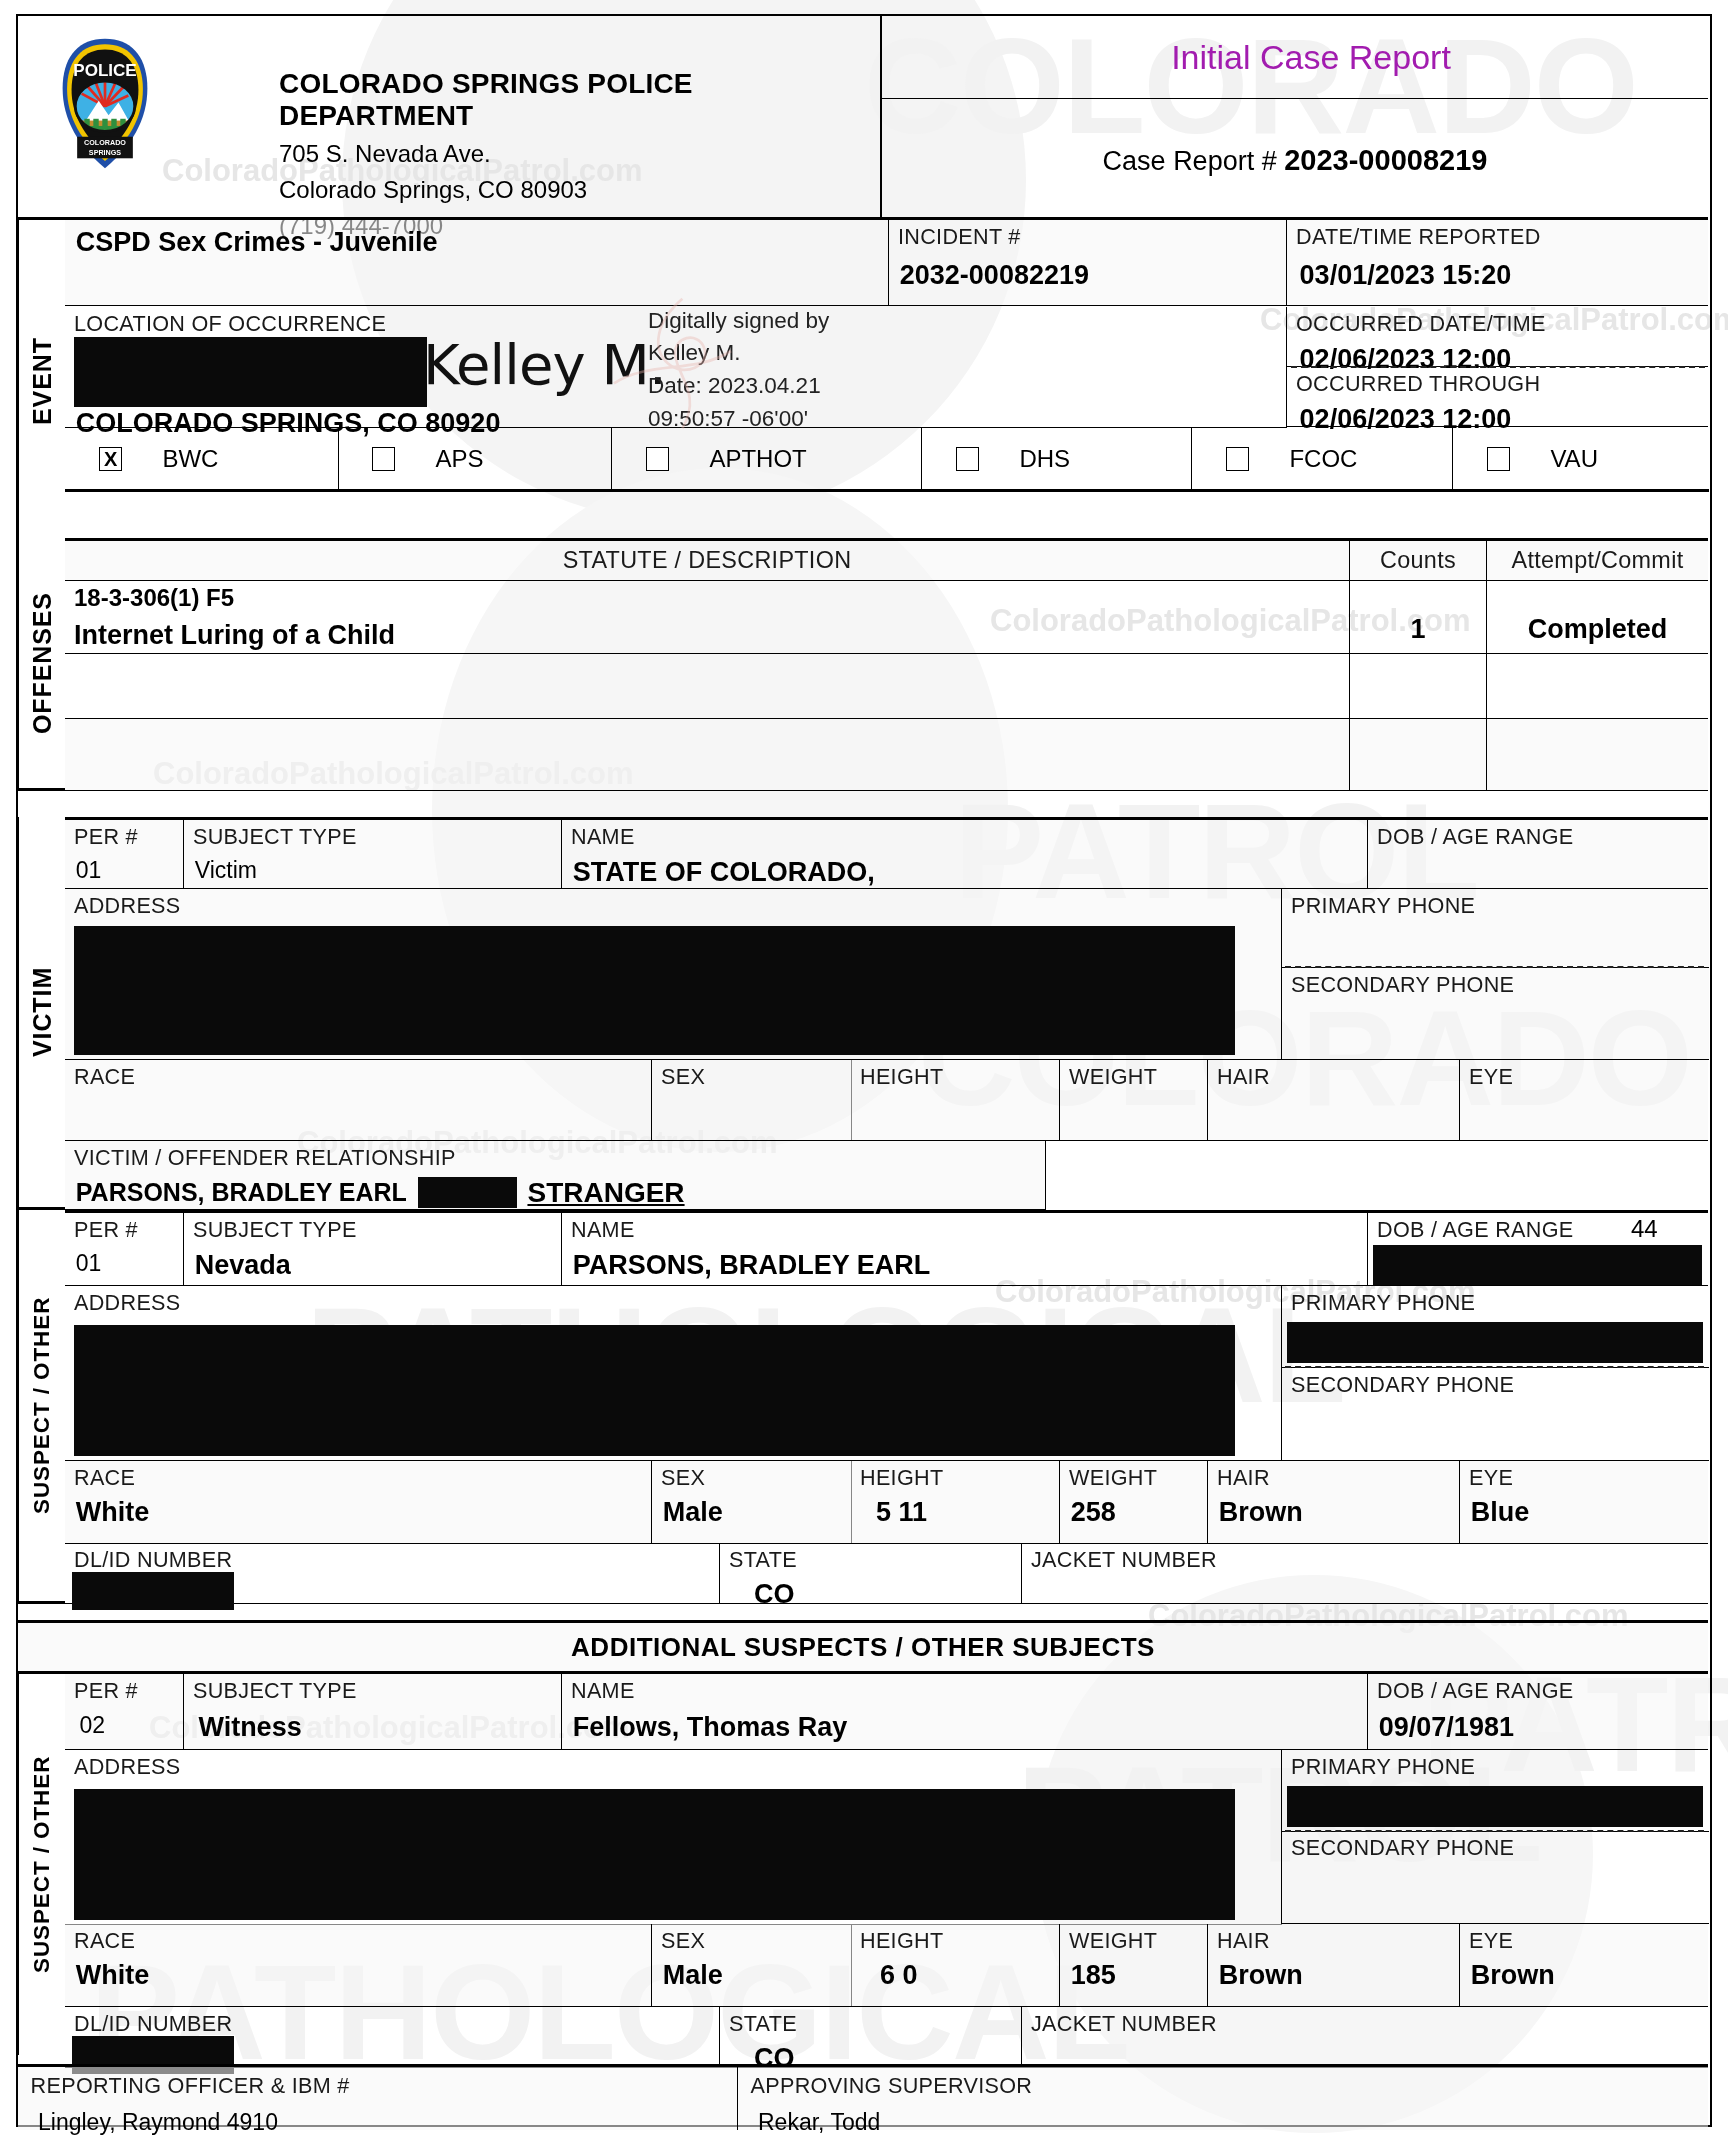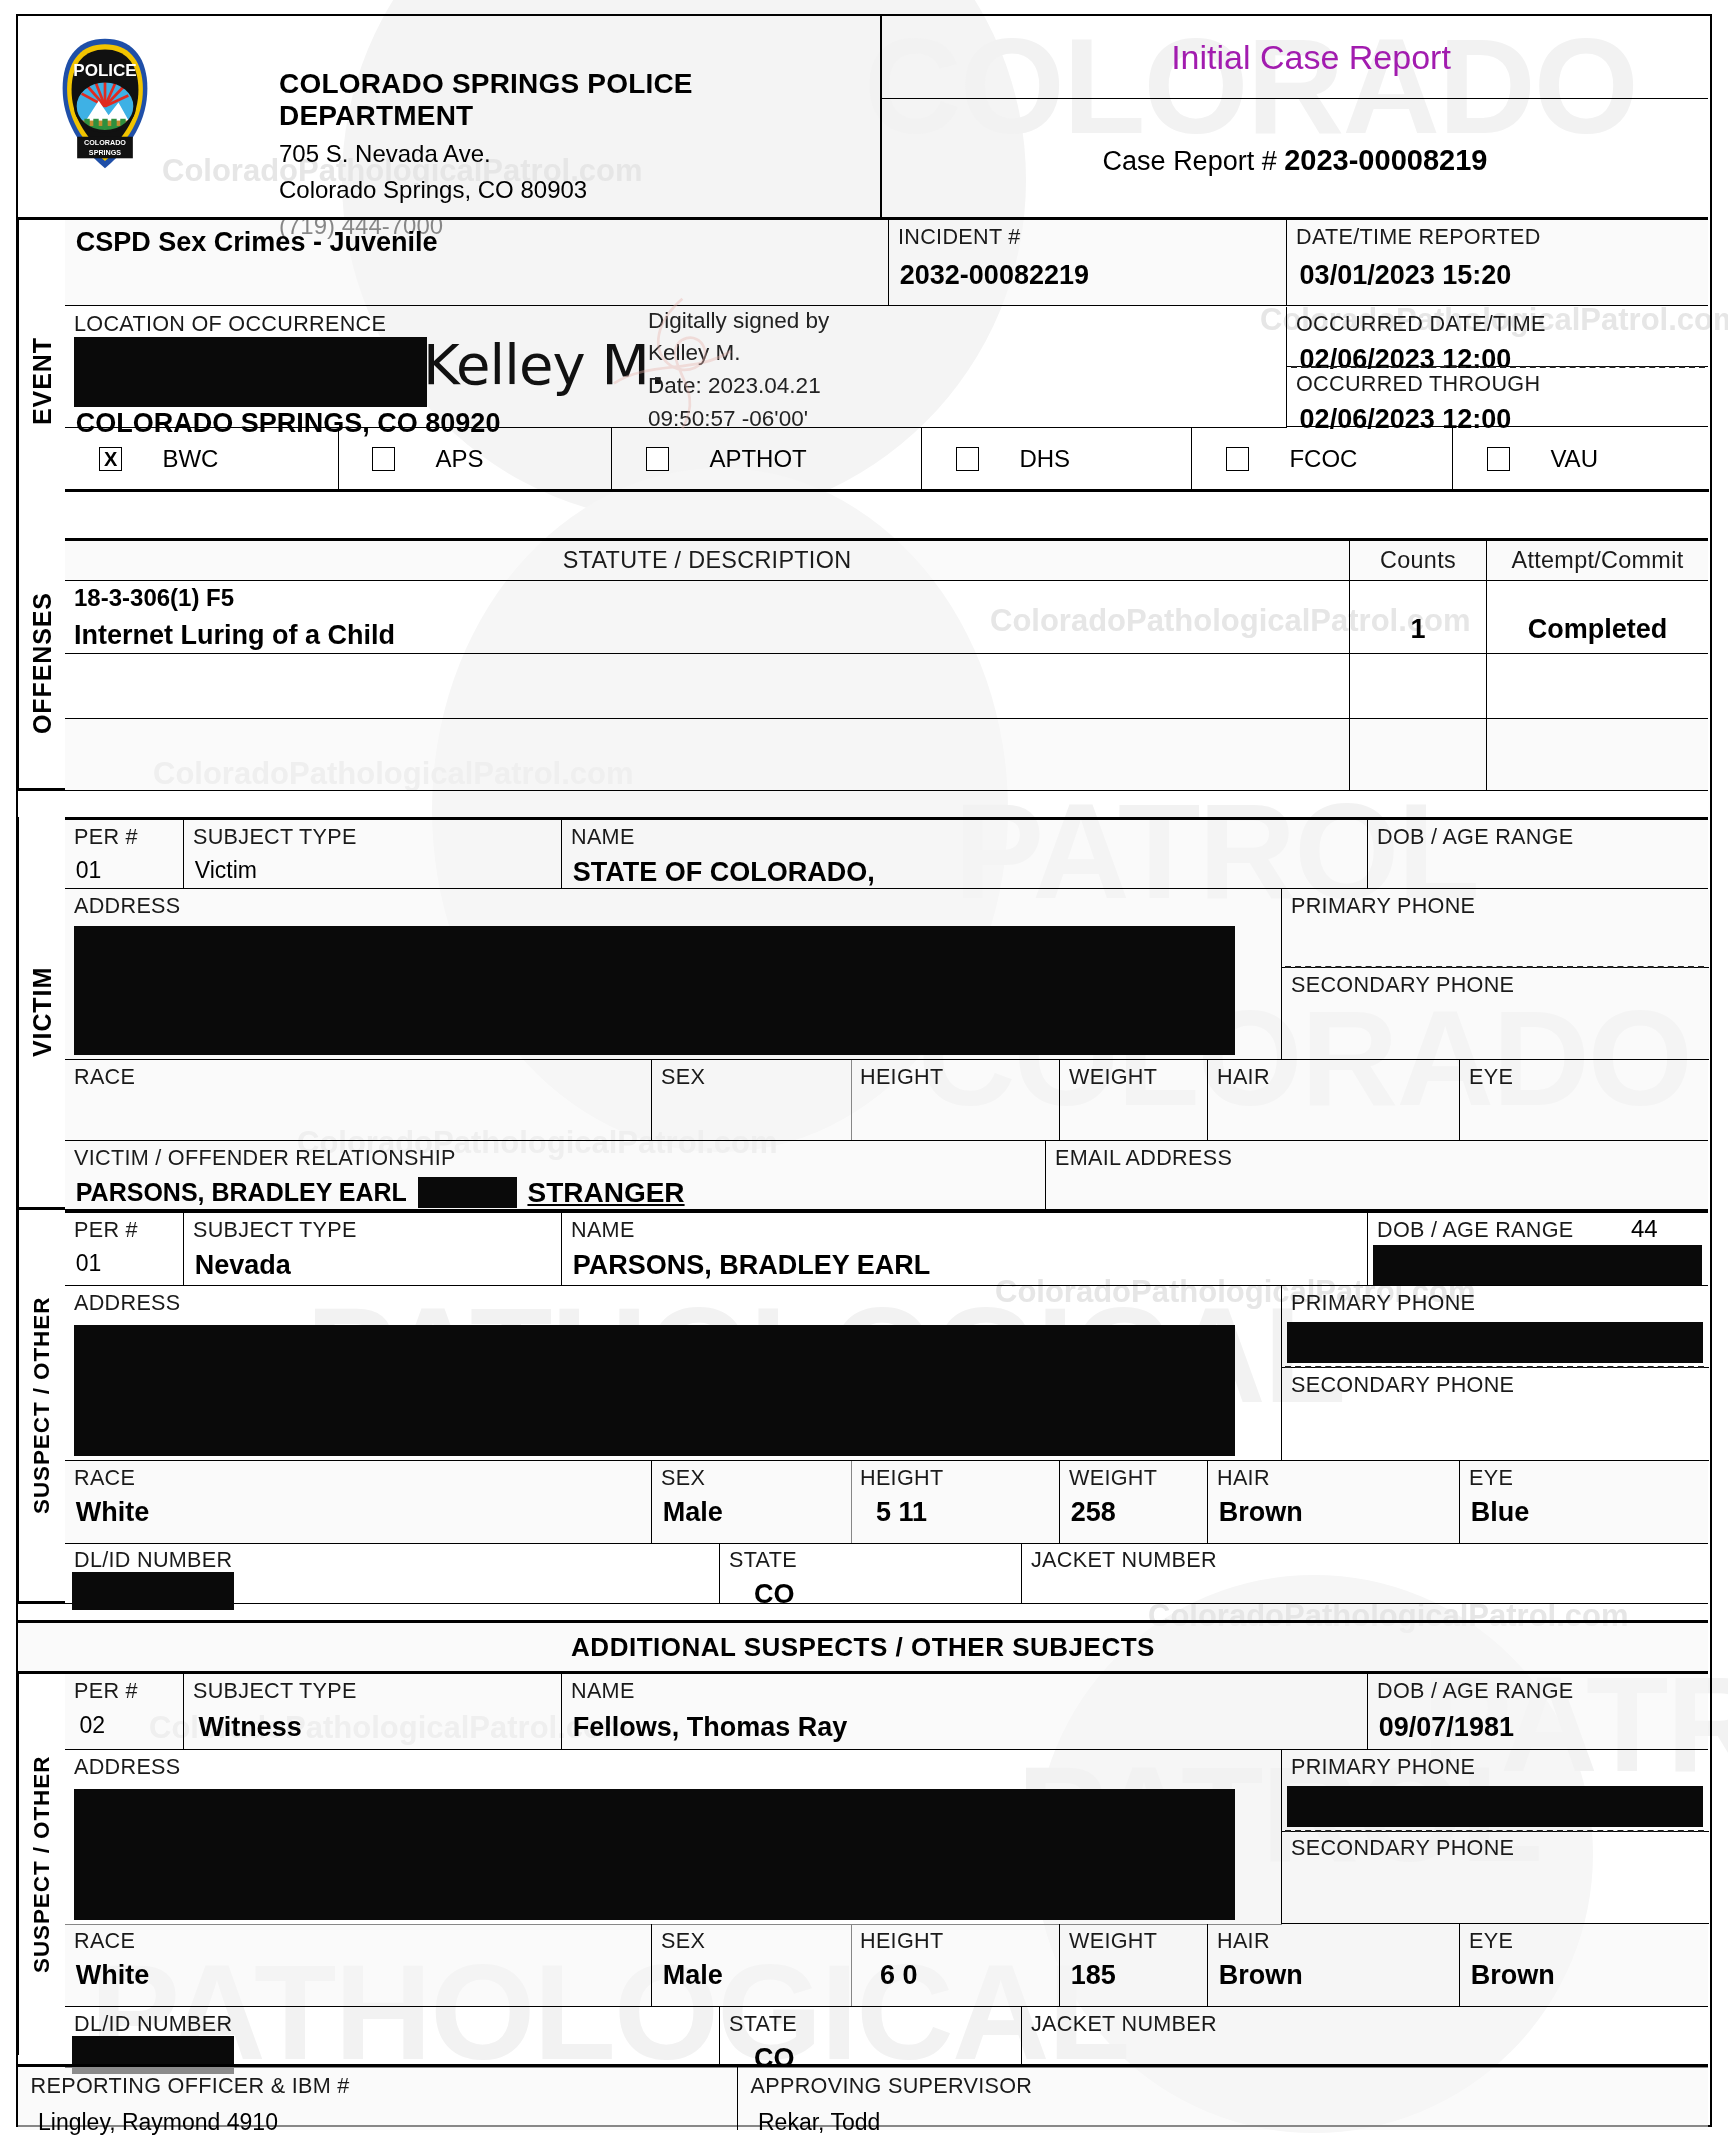--- a/index.html
+++ b/index.html
@@ -455,24 +455,20 @@
   </div>
 
   <div class="cell bb br shade" style="left:47px;top:1125px;width:981px;height:69px;">
     <div class="lbl pad">VICTIM / OFFENDER RELATIONSHIP</div>
     <div style="position:absolute;left:10.8px;top:36px;display:flex;align-items:center;">
       <span class="val" style="font-size:25px;">PARSONS, BRADLEY EARL</span>
       <span class="redact" style="position:relative;left:0;top:0;display:inline-block;width:99px;height:31px;margin:0 10.8px;"></span>
       <span class="val" style="font-size:28px;text-decoration:underline;">STRANGER</span>
     </div>
   </div>
-  <div class="cell bb shade" style="left:1028px;top:1125px;width:662px;height:69px;">
-    <div class="lbl pad">EMAIL ADDRESS</div>
-    <div class="val" style="padding:5.4px 10.8px;"></div>
-  </div>
 
   <div class="vlabel br bt-thick" style="left:0;top:1194px;width:47px;height:394px;border-right:1.8px solid #000;font-size:22.5px;">SUSPECT / OTHER</div>
 
   <div class="cell bt-thick bb br" style="left:47px;top:1194px;width:119px;height:76px;">
     <div class="lbl pad">PER #</div>
     <div class="val-n" style="padding:6.3px 10.8px;">01</div>
   </div>
   <div class="cell bt-thick bb br" style="left:166px;top:1194px;width:378px;height:76px;">
     <div class="lbl pad">SUBJECT TYPE</div>
     <div class="val" style="padding:6.3px 10.8px;">Nevada</div>

